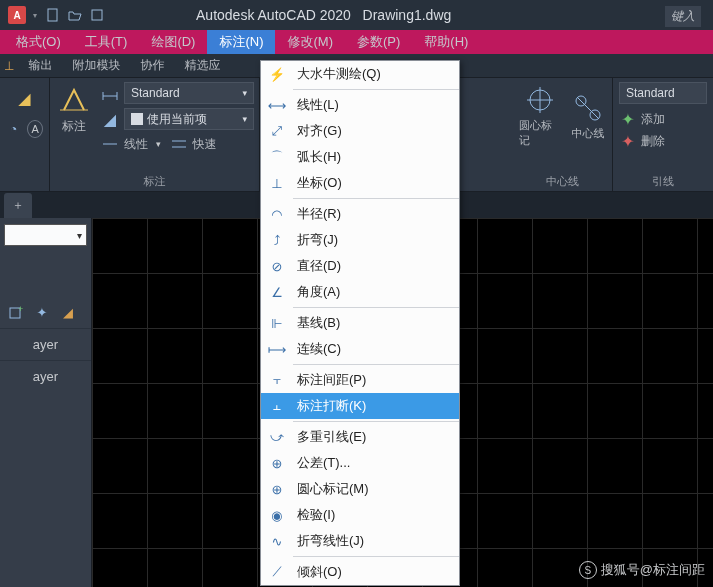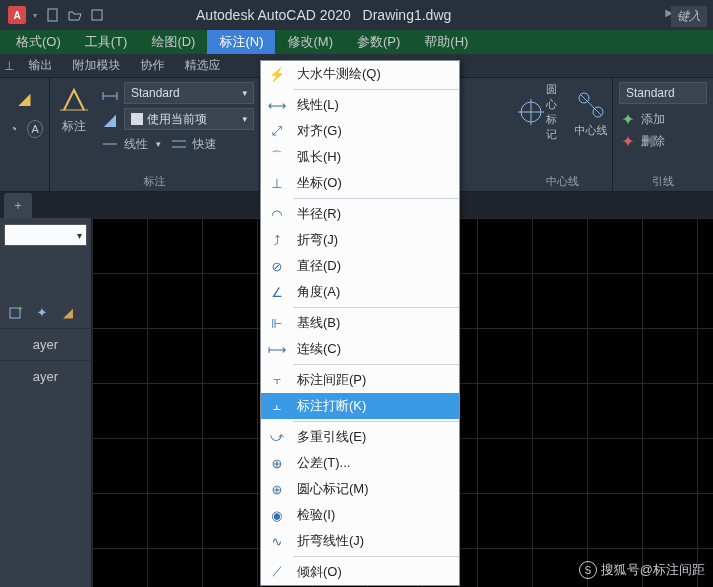--- a/index.html
+++ b/index.html
@@ -5,23 +5,23 @@
 * { margin: 0; padding: 0; box-sizing: border-box; font-family: "Microsoft YaHei", sans-serif; }
 body { width: 713px; height: 587px; background: #27303b; overflow: hidden; position: relative; color: #c5c8cc; }
 
 .titlebar { height: 30px; background: #27303b; display: flex; align-items: center; padding: 0 8px; font-size: 13px; color: #b8bcc2; }
 .ac-logo { width: 18px; height: 18px; background: #d84848; border-radius: 2px; margin-right: 4px; display: flex; align-items: center; justify-content: center; color: #fff; font-size: 10px; font-weight: bold; }
 .dropdown-arrow { font-size: 8px; margin: 0 3px; color: #8a8f97; }
 .title-sep { width: 14px; height: 14px; margin: 0 2px; display: flex; align-items: center; justify-content: center; }
 .title-icons { display: flex; gap: 4px; margin-left: 4px; align-items: center; }
 .app-title { margin-left: 90px; color: #d8dce2; font-size: 14px; }
 .right-pin { position: absolute; right: 40px; top: 7px; font-size: 10px; color: #8a8f97; }
-.right-kb { position: absolute; right: 6px; top: 6px; background: #3a4350; padding: 2px 6px; font-size: 12px; font-style: italic; }
-
-.menubar { height: 24px; background: #14532d; display: flex; align-items: center; padding-left: 4px; font-size: 13px; }
+.right-kb { position: absolute; right: 12px; top: 6px; background: #3a4350; padding: 2px 6px; font-size: 12px; font-style: italic; }
+
+.menubar { height: 24px; background: #be185d; display: flex; align-items: center; padding-left: 4px; font-size: 13px; }
 .menuitem { padding: 3px 12px; cursor: pointer; }
 .menuitem.active { background: #3b7fd6; color: #fff; }
 
 .tabbar { height: 24px; background: #27303b; display: flex; align-items: center; border-bottom: 1px solid #1a1f26; font-size: 12px; padding-left: 4px; }
 .tab { padding: 4px 10px; color: #b8bcc2; }
 
 .ribbon { height: 114px; background: #2e3744; display: flex; border-bottom: 1px solid #1a1f26; position: relative; }
 .rpanel { border-right: 1px solid #1a1f26; padding: 4px 6px 2px; display: flex; flex-direction: column; position: relative; }
 .rpanel-label { position: absolute; bottom: 2px; left: 0; right: 0; text-align: center; font-size: 11px; color: #9ba0a8; }
 .rrow { display: flex; align-items: center; gap: 4px; }
@@ -171,21 +171,21 @@
         </div>
       </div>
     </div>
     <div class="rpanel-label">标注</div>
   </div>
 
   <div style="flex:1"></div>
 
   <div class="rpanel" style="width:100px;align-items:center">
     <div class="rrow" style="gap:10px">
-      <div style="display:flex;flex-direction:row;align-items:center">
+      <div style="display:flex;flex-direction:column;align-items:center">
         <span class="ricon lg">
             <svg width="30" height="30">
               <circle cx="15" cy="15" r="10" stroke="#93b8e0" fill="none"></circle>
               <line x1="15" y1="2" x2="15" y2="28" stroke="#93b8e0"></line>
               <line x1="2" y1="15" x2="28" y2="15" stroke="#93b8e0"></line>
             </svg>
           </span>
         <span class="txt12" style="font-size:11px">圆心标记</span>
       </div>
       <div style="display:flex;flex-direction:column;align-items:center">

